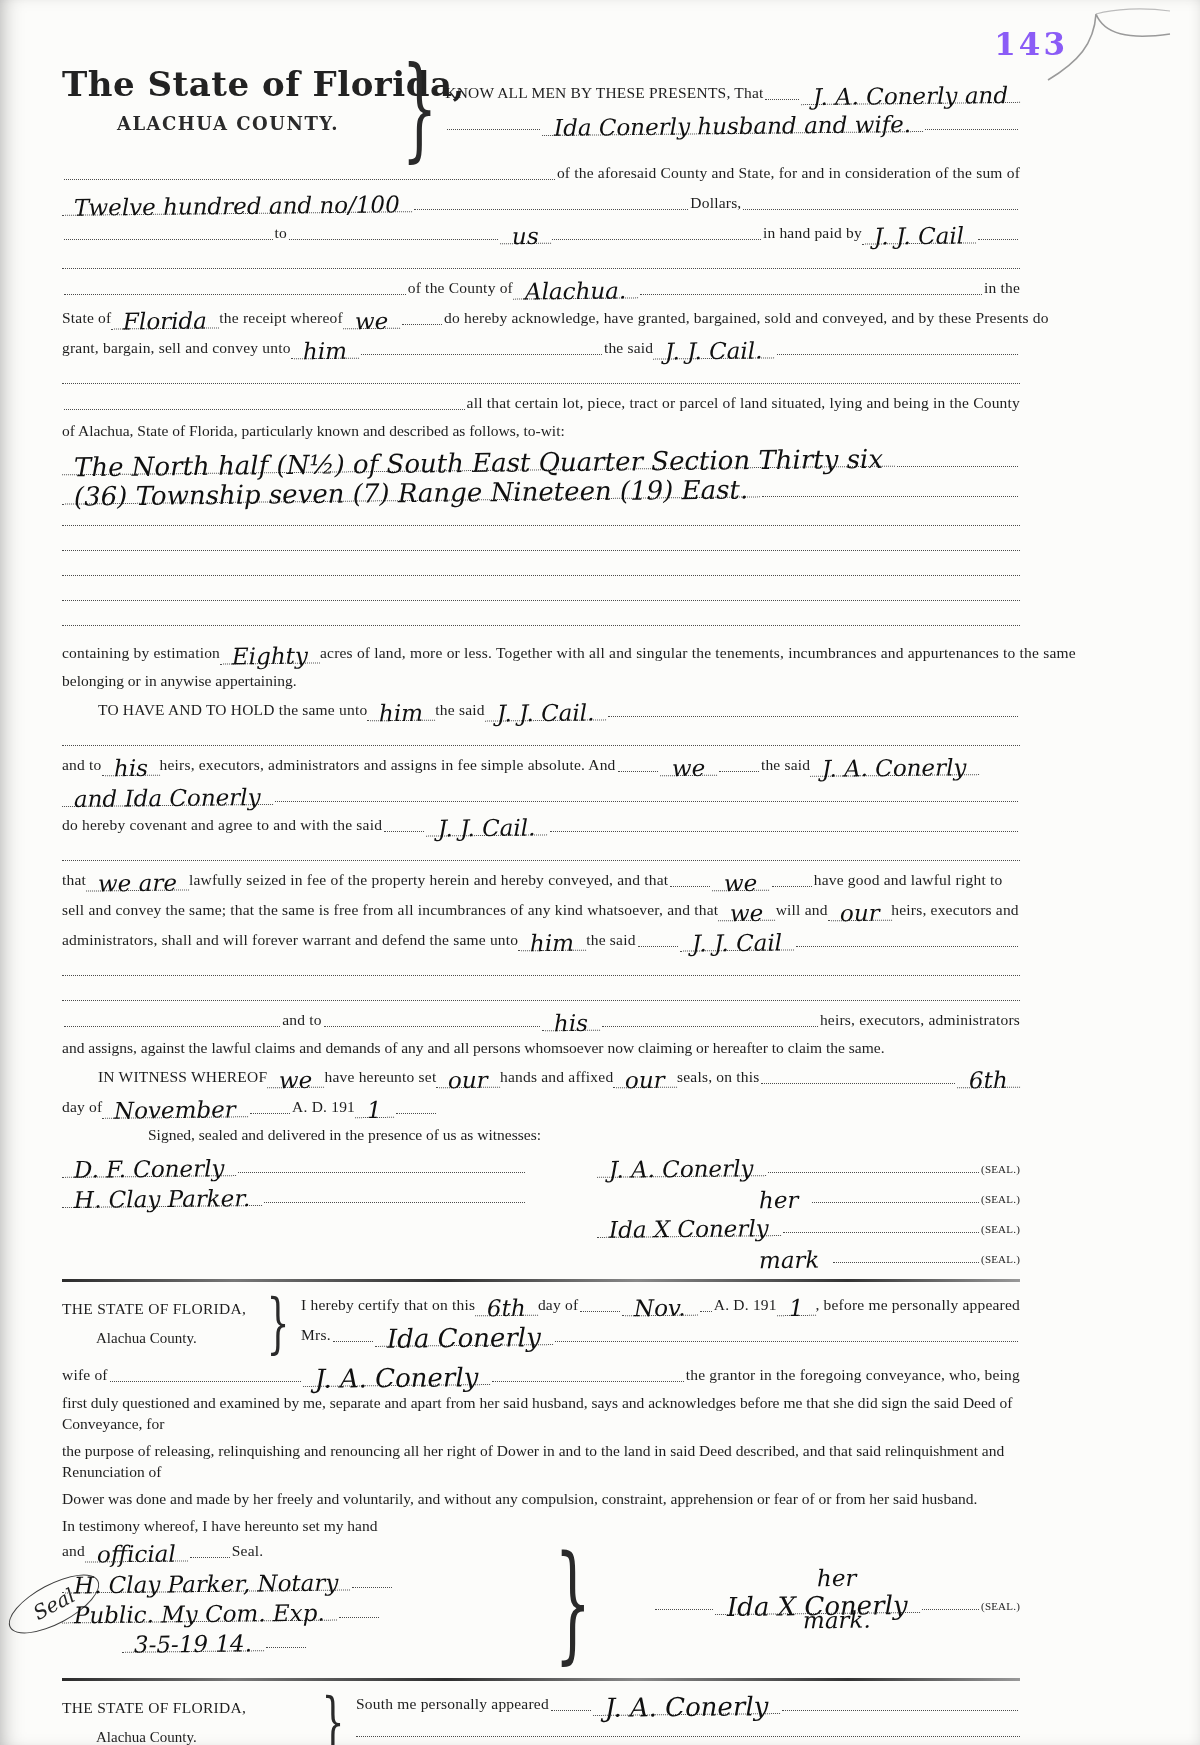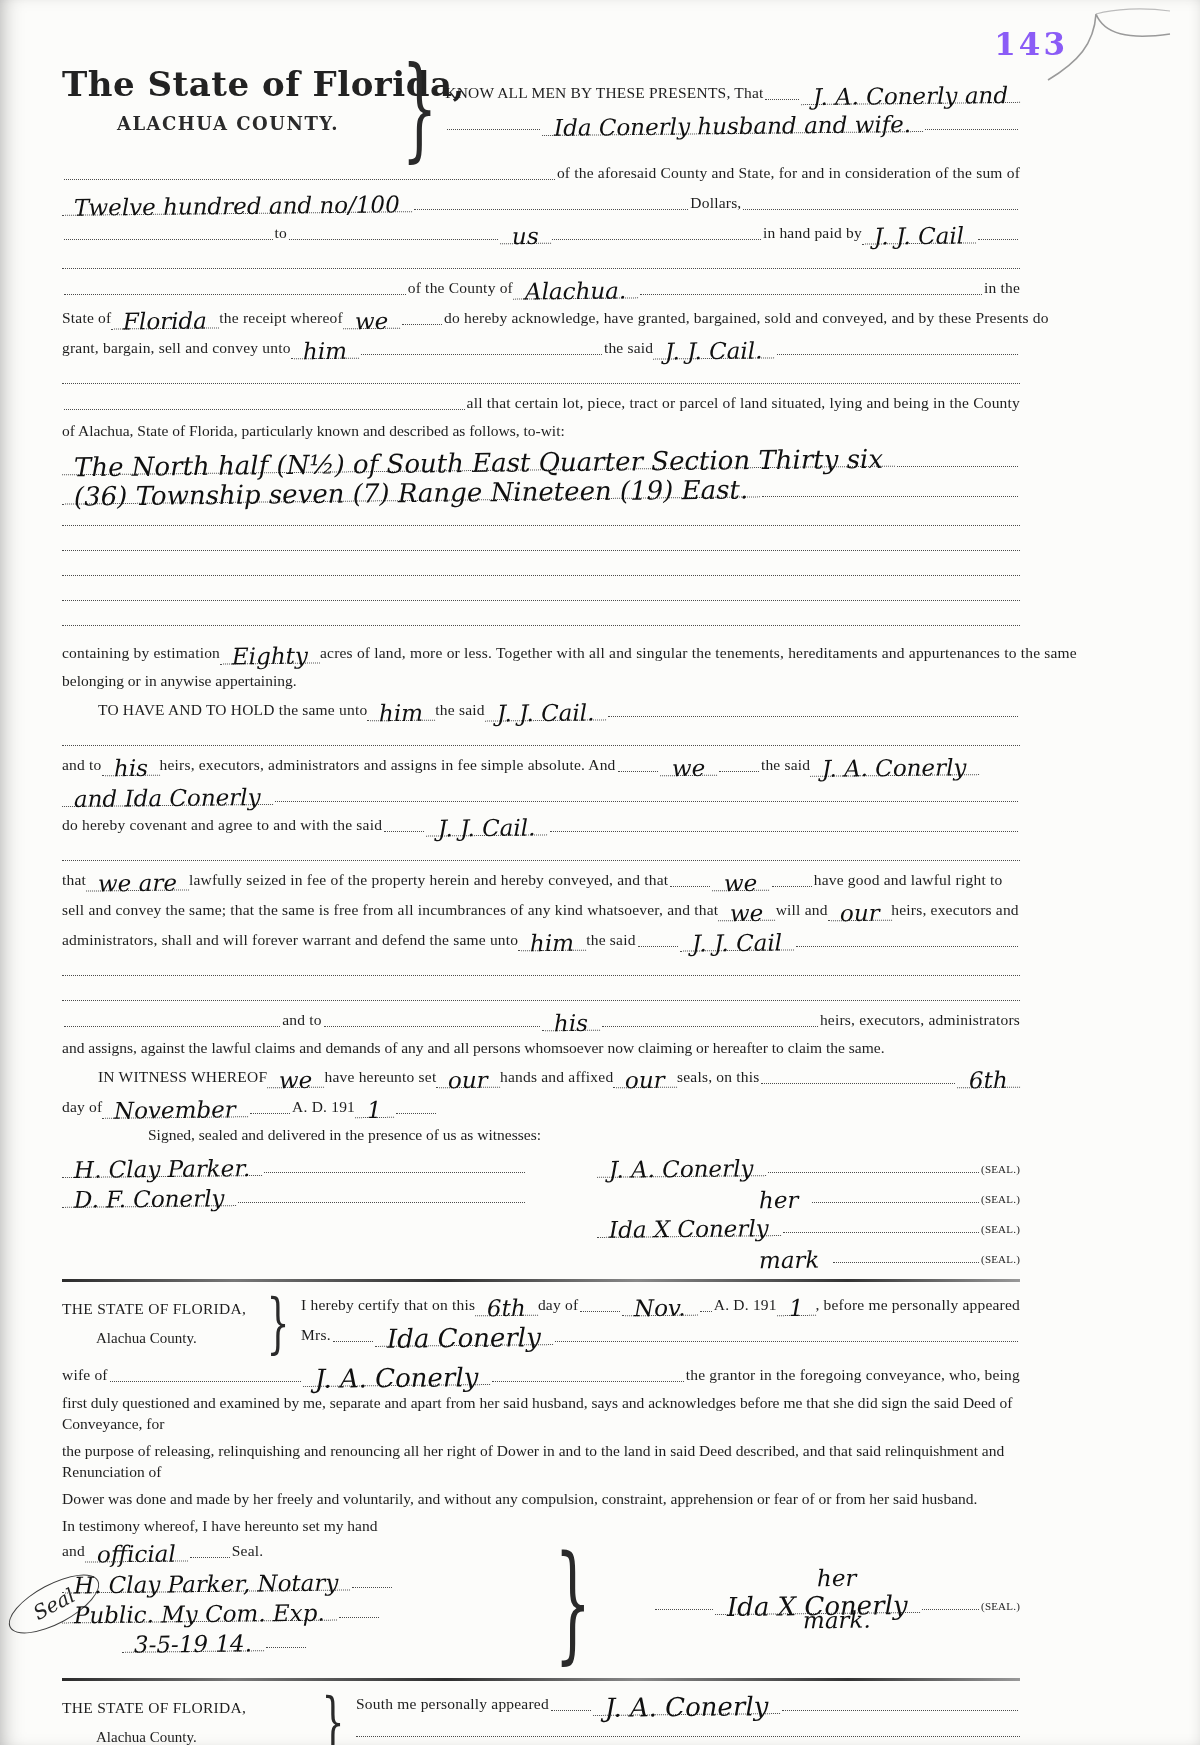--- a/index.html
+++ b/index.html
@@ -145,21 +145,21 @@
     </div>
     <div class="blankline"></div>
     <div class="blankline"></div>
     <div class="blankline"></div>
     <div class="blankline"></div>
     <div class="blankline"></div>
 
     <div class="row" style="margin-top:14px">
       <span class="p">containing by estimation</span>
       <span class="hw ul">Eighty</span>
-      <span class="p">acres of land, more or less.  Together with all and singular the tenements, hereditaments and appurtenances to the same</span>
+      <span class="p">acres of land, more or less.  Together with all and singular the tenements, incumbrances and appurtenances to the same</span>
     </div>
     <div class="plain">belonging or in anywise appertaining.</div>
     <div class="row">
       <span class="p indent1">TO HAVE AND TO HOLD the same unto</span>
       <span class="hw ul">him</span>
       <span class="p">the said</span>
       <span class="hw ul">J. J. Cail.</span>
       <span class="fill"></span>
     </div>
     <div class="blankline"></div>
@@ -239,25 +239,25 @@
       <span class="p">A. D. 191</span>
       <span class="hw ul">1</span>
       <span class="fill short"></span>
       <span style="flex:1 1 auto"></span>
     </div>
     <div class="plain indent2">Signed, sealed and delivered in the presence of us as witnesses:</div>
 
     <div class="witness">
       <div class="wit-left">
         <div class="row">
+          <span class="hw ul">D. F. Conerly</span>
+          <span class="fill"></span>
+        </div>
+        <div class="row">
           <span class="hw ul">H. Clay Parker.</span>
-          <span class="fill"></span>
-        </div>
-        <div class="row">
-          <span class="hw ul">D. F. Conerly</span>
           <span class="fill"></span>
         </div>
       </div>
       <div class="wit-right">
         <div class="row">
           <span class="hw ul">J. A. Conerly</span>
           <span class="fill"></span>
           <span class="p seal-lbl">(SEAL.)</span>
         </div>
         <div class="row">

